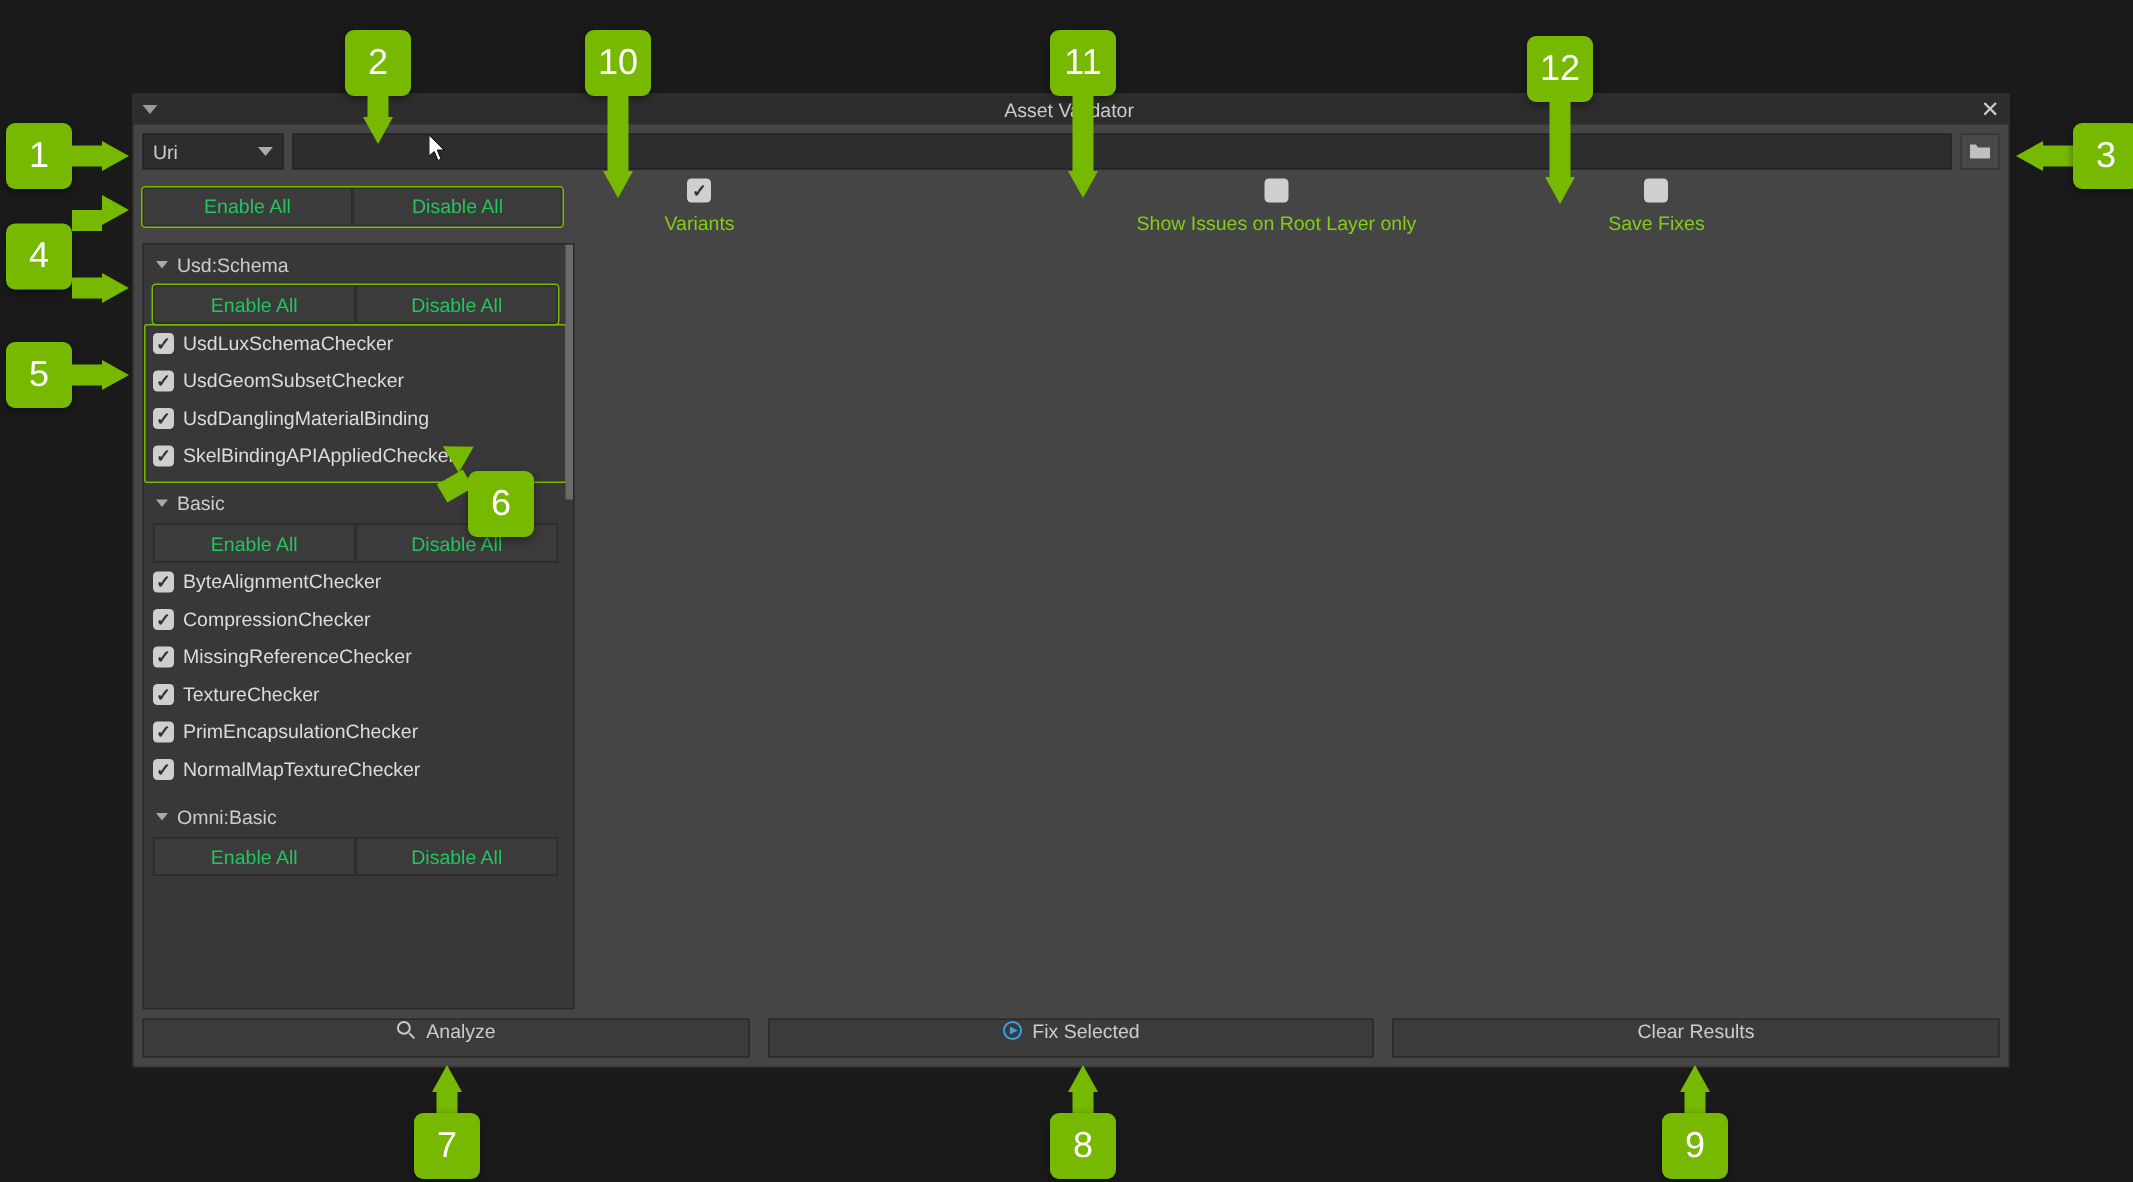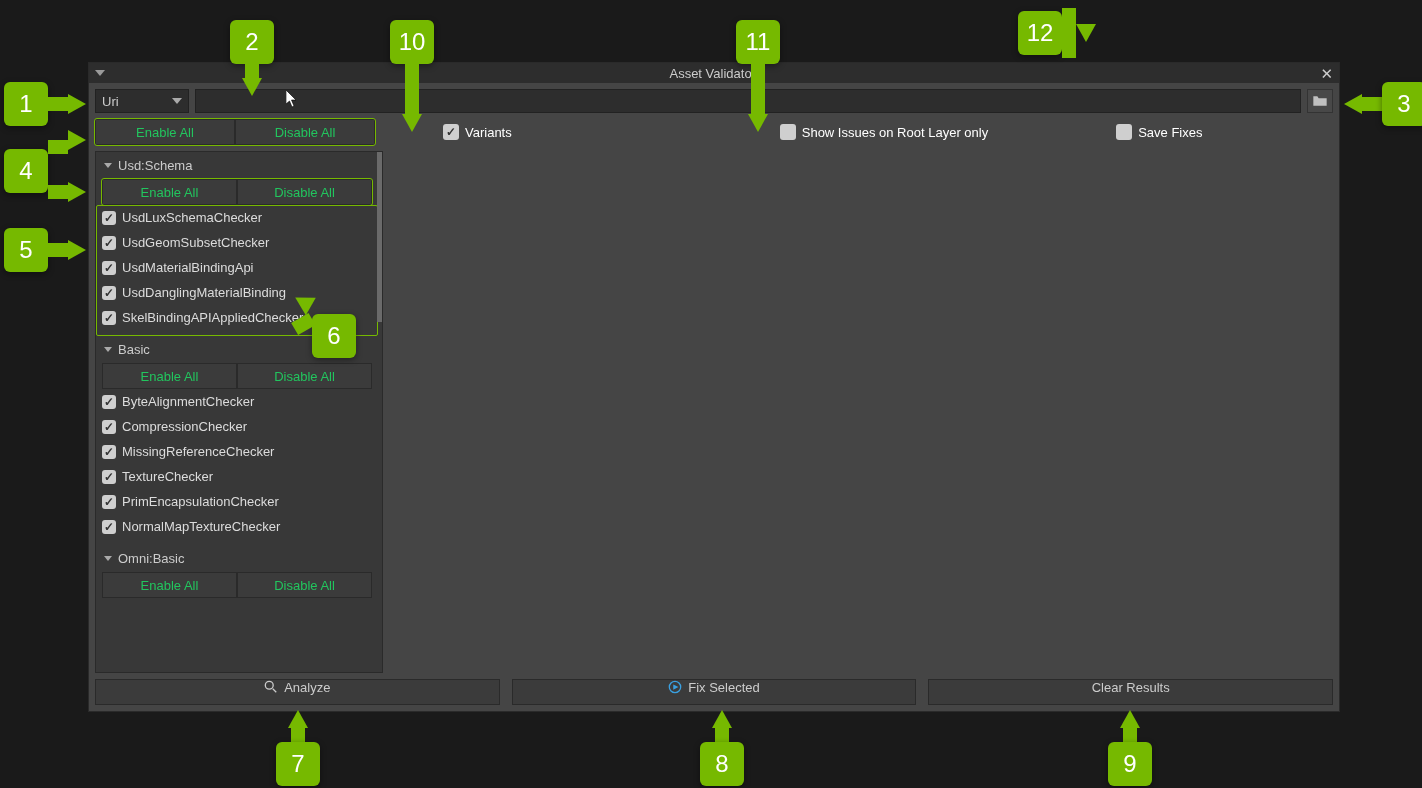--- a/index.html
+++ b/index.html
@@ -124,22 +124,23 @@
     display: flex;
     align-items: center;
     justify-content: center;
     cursor: pointer;
   }
   .enable-pair .btn { width: 140px; }
   .option {
     display: flex;
     align-items: center;
     gap: 6px;
-    color: #ffffff;
-    font-size: 13px;
+    color: #84cc16;
+    font-size: 13px;
+    flex-direction: column;
   }
   .chk {
     width: 16px; height: 16px;
     border-radius: 3px;
     background: #cfcfcf;
     display: flex;
     align-items: center;
     justify-content: center;
   }
   .chk.checked::after {
@@ -334,24 +335,20 @@
             </div>
           </div>
           <div class="checker-list highlight">
             <div class="checker">
               <div class="chk small checked"></div>
               <span>UsdLuxSchemaChecker</span>
             </div>
             <div class="checker">
               <div class="chk small checked"></div>
               <span>UsdGeomSubsetChecker</span>
-            </div>
-            <div class="checker">
-              <div class="chk small checked"></div>
-              <span>UsdMaterialBindingApi</span>
             </div>
             <div class="checker">
               <div class="chk small checked"></div>
               <span>UsdDanglingMaterialBinding</span>
             </div>
             <div class="checker">
               <div class="chk small checked"></div>
               <span>SkelBindingAPIAppliedChecker</span>
             </div>
           </div>
@@ -489,26 +486,26 @@
   <div class="arrow up"></div>
   <div class="stem-v" style="height:14px"></div>
   <div class="box">9</div>
 </div>
 
 <div class="callout" style="left:390px; top:20px; flex-direction:column; align-items:center;">
   <div class="box">10</div>
   <div class="stem-v" style="height:50px"></div>
   <div class="arrow down"></div>
 </div>
-<div class="callout" style="left:736px; top:20px; flex-direction:column; align-items:center;">
+<div class="callout" style="left:700px; top:20px; flex-direction:column; align-items:center;">
   <div class="box">11</div>
   <div class="stem-v" style="height:50px"></div>
   <div class="arrow down"></div>
 </div>
-<div class="callout" style="left:1018px; top:8px; flex-direction:row; align-items:center;">
+<div class="callout" style="left:1018px; top:24px; flex-direction:column; align-items:center;">
   <div class="box">12</div>
   <div class="stem-v" style="height:50px"></div>
   <div class="arrow down"></div>
 </div>
 
 <svg class="cursor" viewBox="0 0 12 18">
   <path d="M0 0 L0 14 L3.5 11 L6 17 L8 16 L5.5 10 L10 10 Z" fill="#fff" stroke="#000" stroke-width="0.6"></path>
 </svg>
 
 </body></html>

